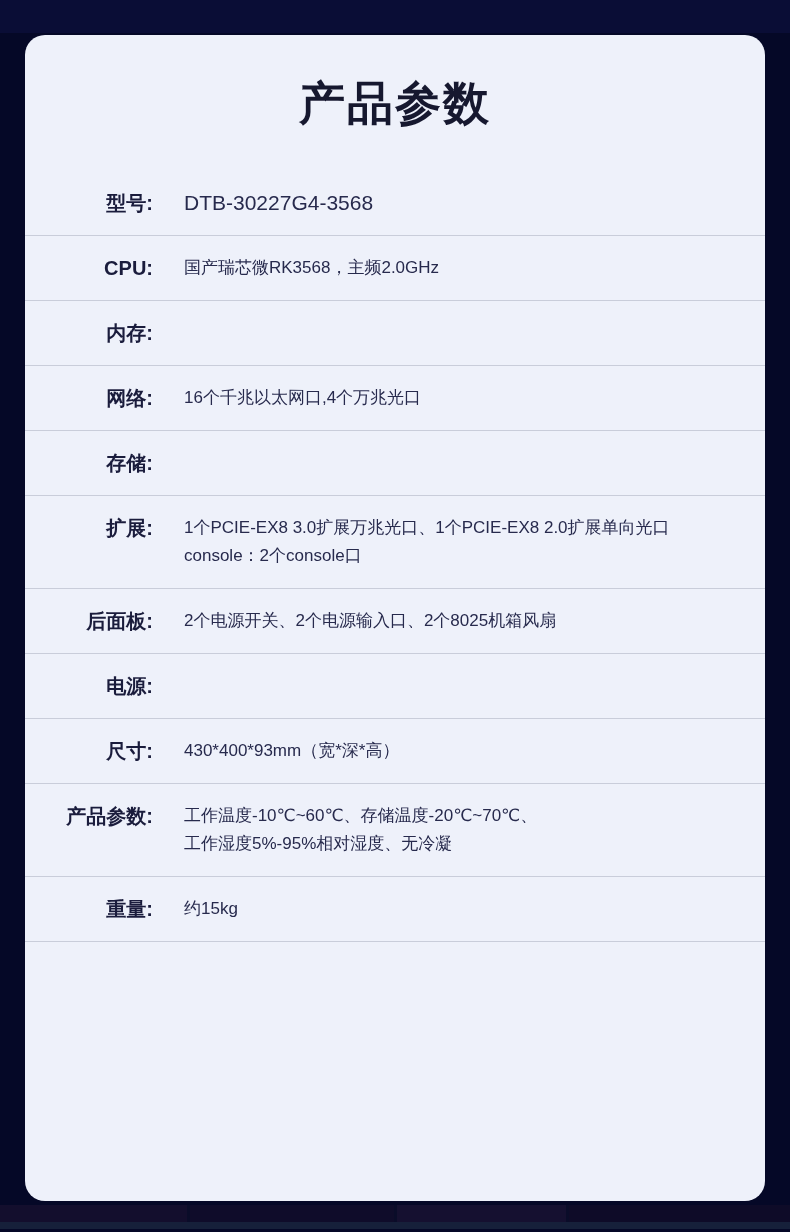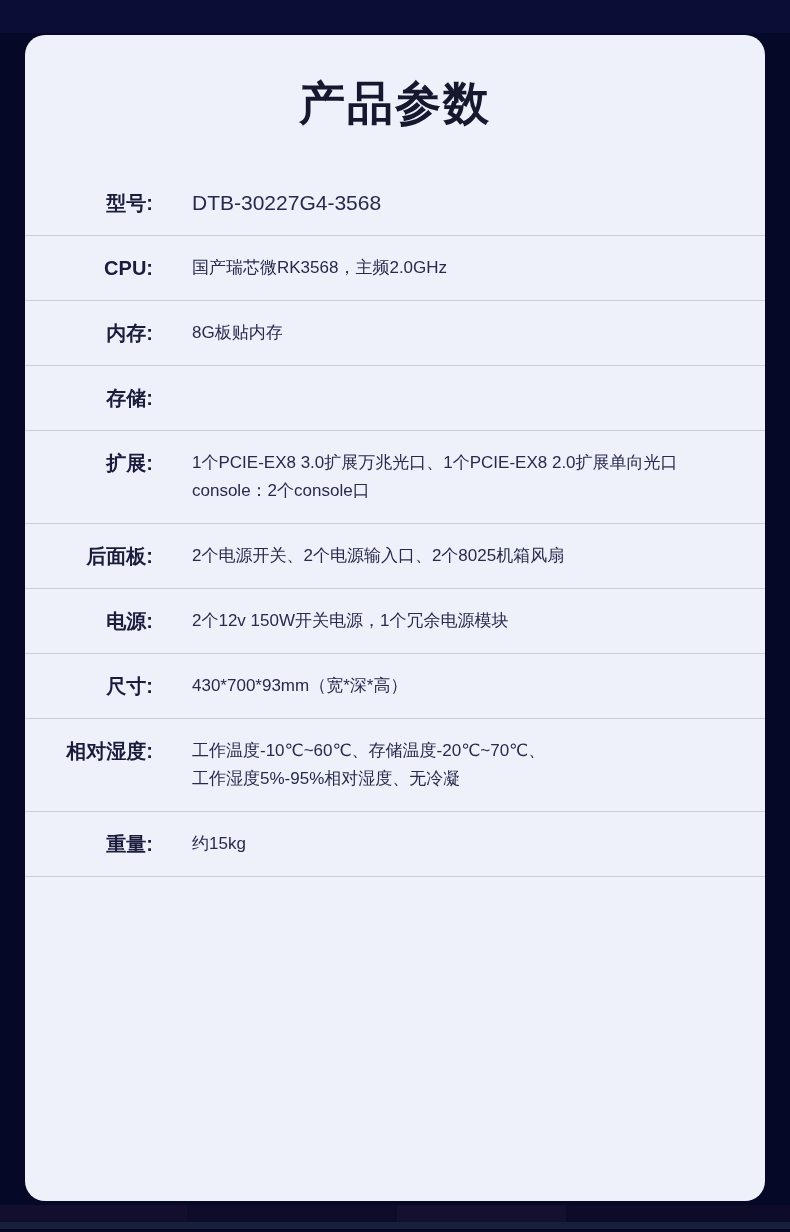--- a/index.html
+++ b/index.html
@@ -53,21 +53,21 @@
     flex: 0 0 128px;
     text-align: right;
     font-size: 20px;
     font-weight: 700;
     color: var(--label-color);
     line-height: 28px;
     white-space: nowrap;
   }
   .spec-value {
     flex: 1;
-    margin-left: 8px;
+    margin-left: 0;
     padding-right: 22px;
     font-size: 17px;
     font-weight: 400;
     color: var(--value-color);
     line-height: 28px;
     white-space: pre-line;
   }
   .spec-row.emphasis .spec-value {
     font-size: 21px;
     font-weight: 500;
@@ -107,52 +107,54 @@
     <span class="spec-value">DTB-30227G4-3568</span>
   </div>
 
   <div class="spec-row">
     <span class="spec-label">CPU:</span>
     <span class="spec-value">国产瑞芯微RK3568，主频2.0GHz</span>
   </div>
 
   <div class="spec-row">
     <span class="spec-label">内存:</span>
-    <span class="spec-value">8G板贴内存</span>
   </div>
 
+  <div class="spec-row">
+    <span class="spec-label">网络:</span>
+    <span class="spec-value">16个千兆以太网口,4个万兆光口</span>
+  </div>
 
   <div class="spec-row">
     <span class="spec-label">存储:</span>
   </div>
 
   <div class="spec-row">
     <span class="spec-label">扩展:</span>
     <span class="spec-value">1个PCIE-EX8 3.0扩展万兆光口、1个PCIE-EX8 2.0扩展单向光口
 console：2个console口</span>
   </div>
 
 
   <div class="spec-row">
     <span class="spec-label">后面板:</span>
     <span class="spec-value">2个电源开关、2个电源输入口、2个8025机箱风扇</span>
   </div>
 
   <div class="spec-row">
     <span class="spec-label">电源:</span>
-    <span class="spec-value">2个12v 150W开关电源，1个冗余电源模块</span>
   </div>
 
   <div class="spec-row">
     <span class="spec-label">尺寸:</span>
-    <span class="spec-value">430*700*93mm（宽*深*高）</span>
+    <span class="spec-value">430*400*93mm（宽*深*高）</span>
   </div>
 
   <div class="spec-row">
-    <span class="spec-label">相对湿度:</span>
+    <span class="spec-label">产品参数:</span>
     <span class="spec-value">工作温度-10℃~60℃、存储温度-20℃~70℃、
 工作湿度5%-95%相对湿度、无冷凝</span>
   </div>
 
   <div class="spec-row">
     <span class="spec-label">重量:</span>
     <span class="spec-value">约15kg</span>
   </div>
 
 </div>

